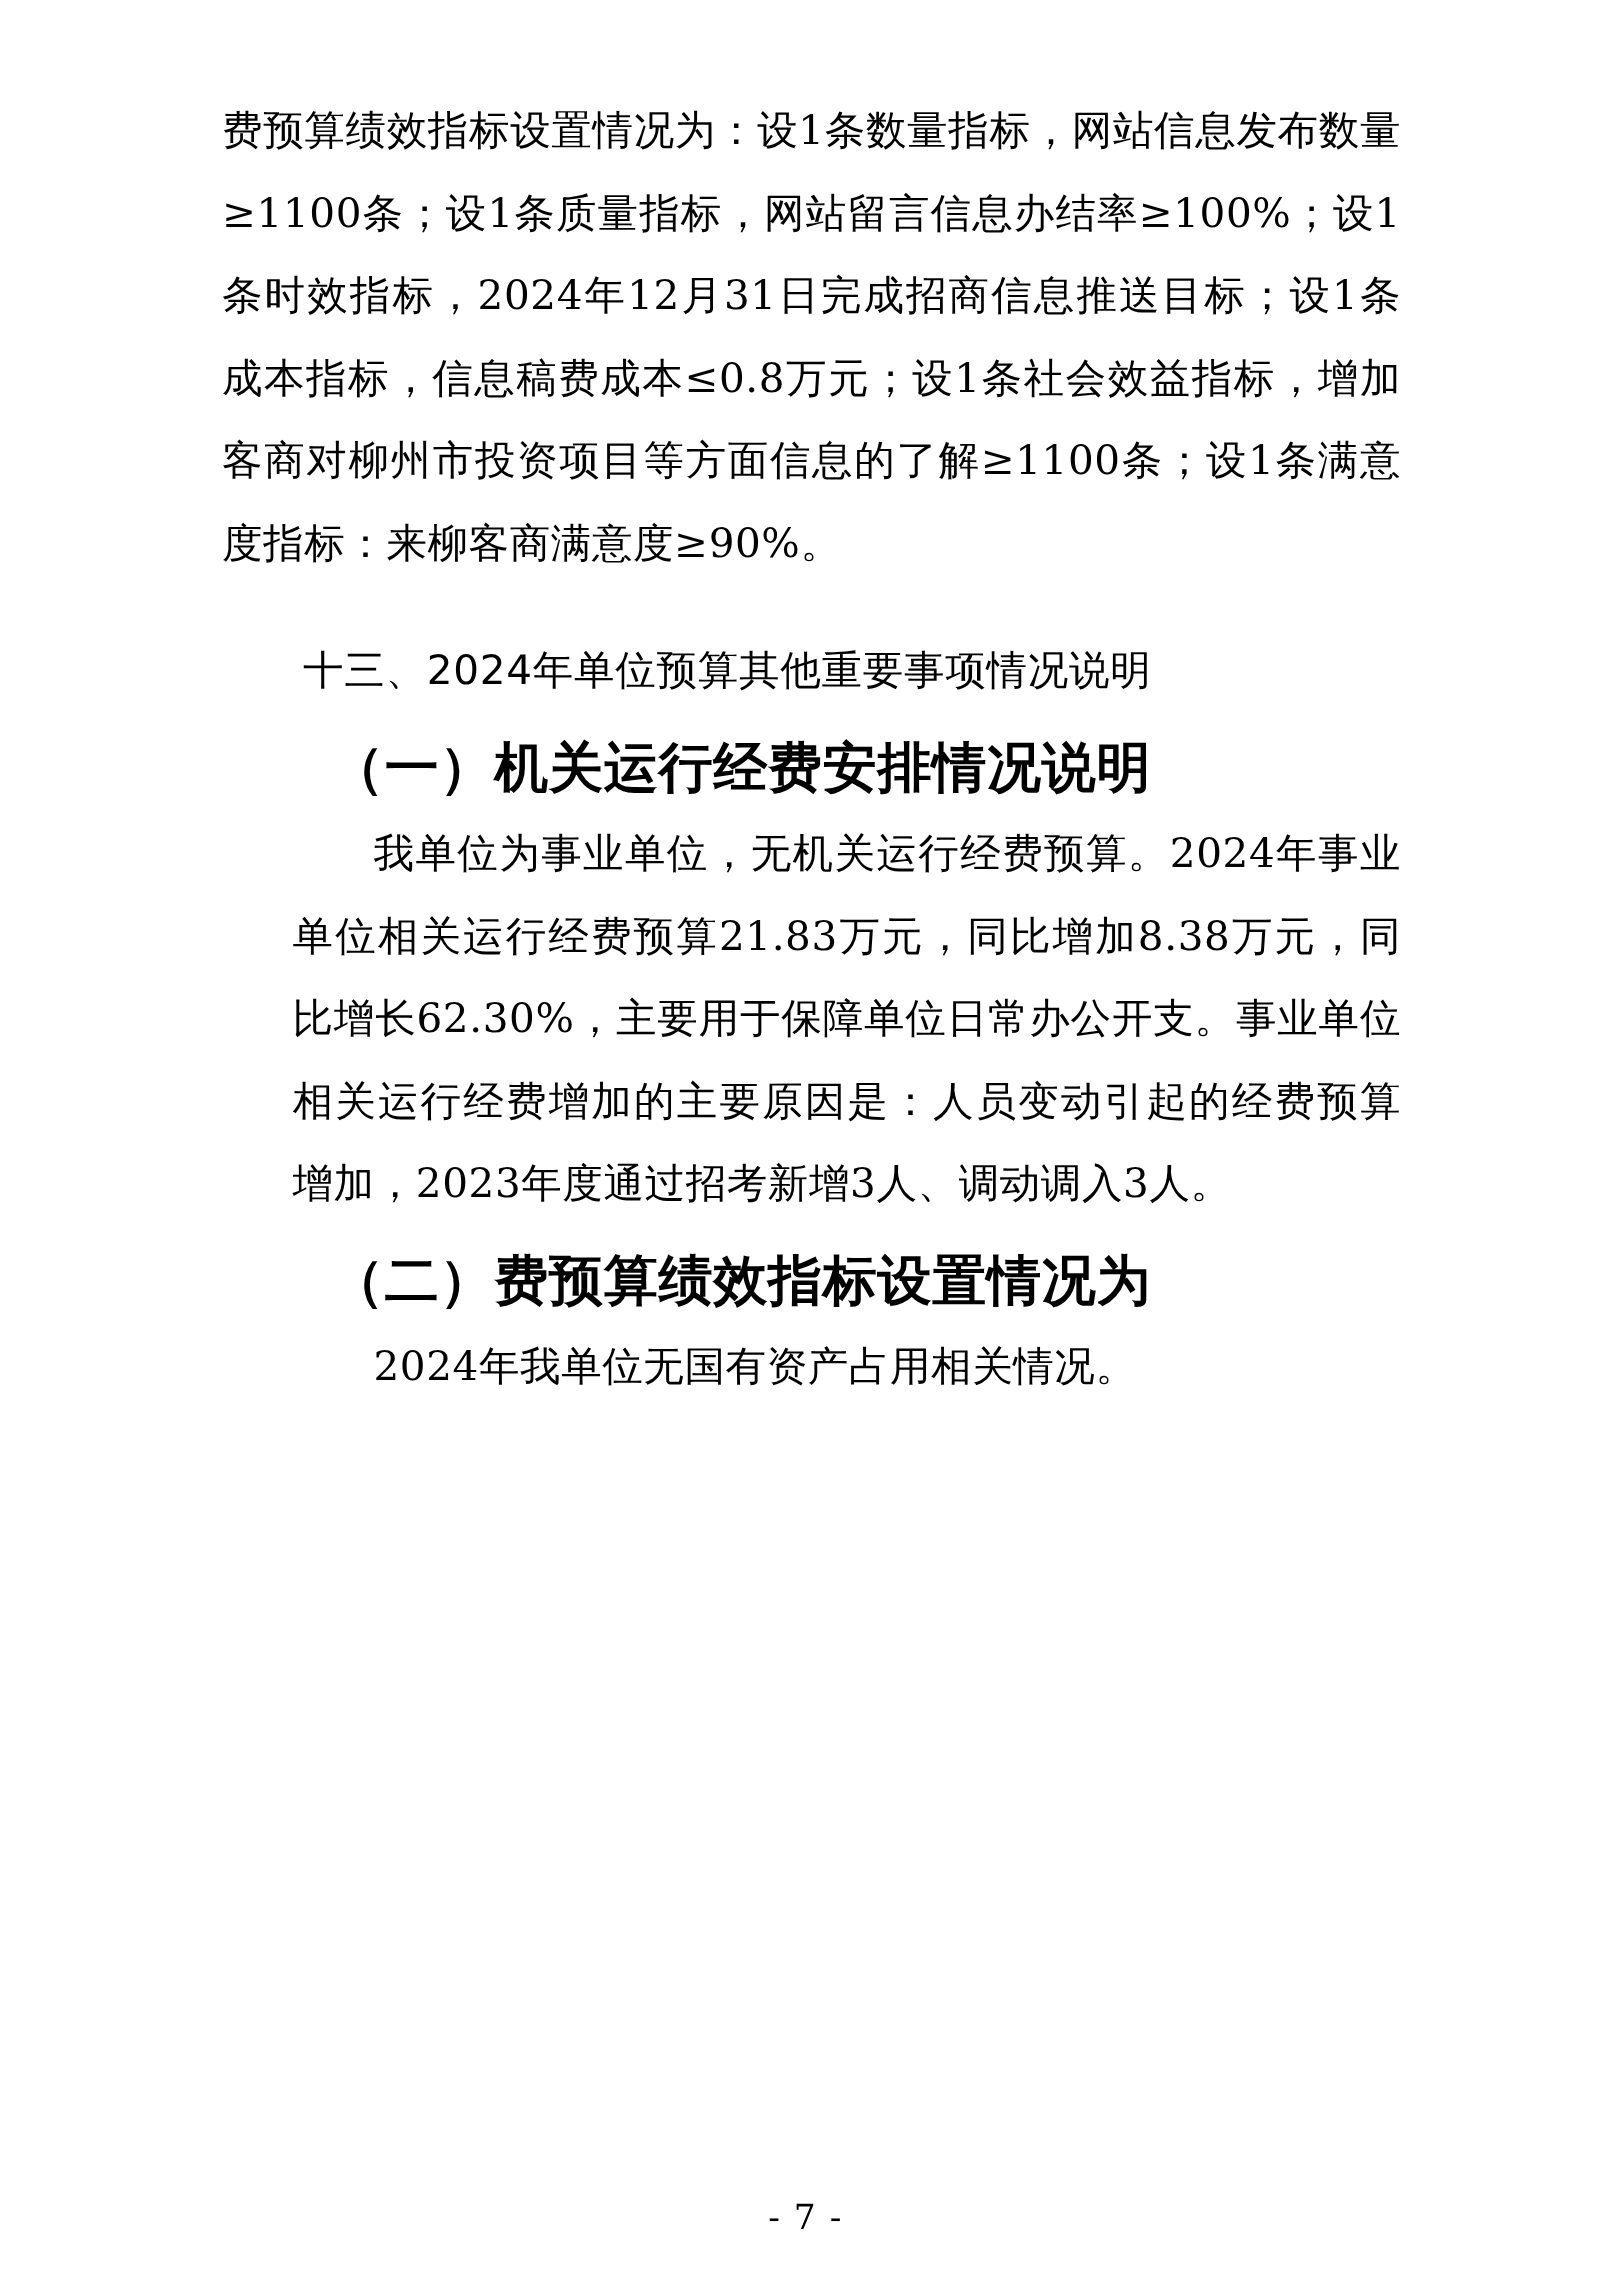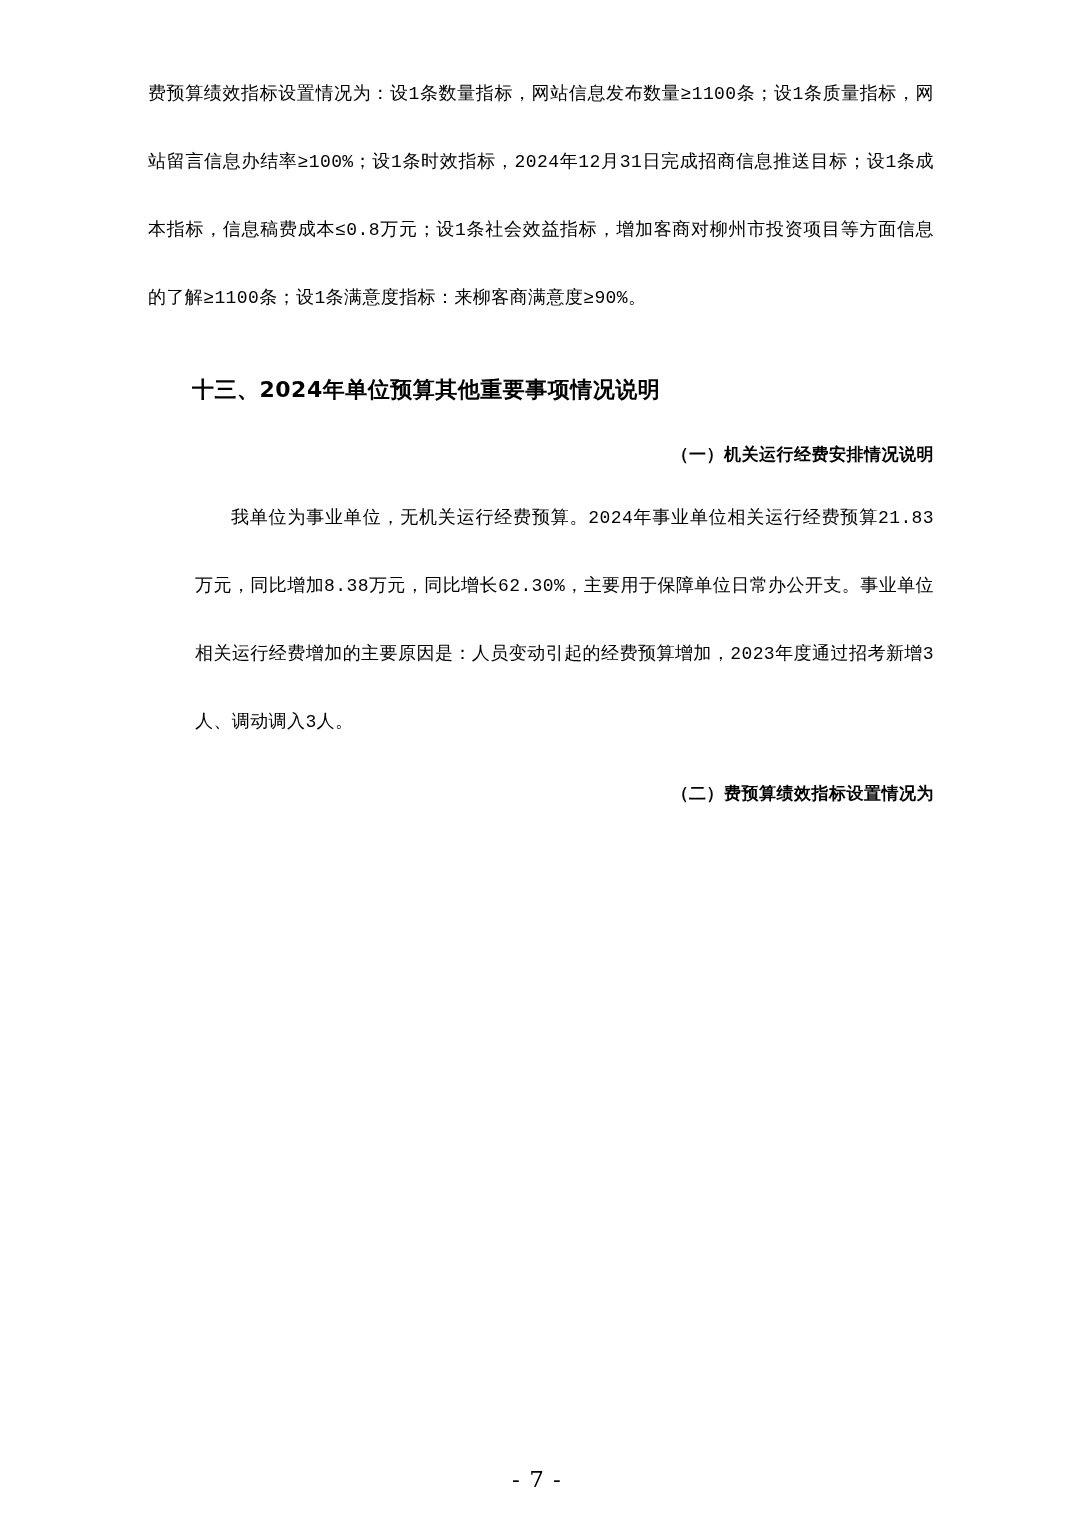--- a/index.html
+++ b/index.html
@@ -18,51 +18,49 @@
   .page {
     position: absolute;
     left: 0;
     top: 0;
     width: 1074px;
     height: 1520px;
     box-sizing: border-box;
     padding: 60px 140px 0 148px;
   }
   .para {
-    font-size: 18px;
-    line-height: 68px;
+    font-size: 27px;
+    line-height: 55px;
     letter-spacing: 0.4px;
     text-align: justify;
     text-justify: inter-ideograph;
     margin: 0;
     text-indent: 0;
-    font-family: Liberation Mono, monospace;
   }
   .para.indent {
     text-indent: 2em;
     margin-left: 47px;
   }
   .heading1 {
     font-family: "DejaVu Sans", "Liberation Sans", sans-serif;
-    font-weight: bold;
-    font-size: 22px;
+    font-weight: normal;
+    font-size: 27px;
     line-height: 55px;
     letter-spacing: 0.5px;
     margin: 22px 0 6px 0;
     text-indent: 2em;
   }
   .heading2 {
     font-family: "DejaVu Sans", "Liberation Sans", sans-serif;
     font-weight: bold;
-    font-size: 17px;
+    font-size: 36px;
     line-height: 55px;
     letter-spacing: 0.5px;
     margin: 10px 0 2px 0;
     text-indent: 2em;
-    text-align: right;
   }
   .spacer-sm { height: 8px; }
   .footer {
     position: absolute;
     left: 0;
     bottom: 28px;
     width: 100%;
     text-align: center;
     font-size: 23px;
     font-family: "DejaVu Serif", "Liberation Serif", serif;
@@ -80,16 +78,17 @@
   <div class="spacer-sm"></div>
 
   <h2 class="heading1">十三、2024年单位预算其他重要事项情况说明</h2>
 
   <h3 class="heading2">（一）机关运行经费安排情况说明</h3>
 
   <p class="para indent">我单位为事业单位，无机关运行经费预算。2024年事业单位相关运行经费预算21.83万元，同比增加8.38万元，同比增长62.30%，主要用于保障单位日常办公开支。事业单位相关运行经费增加的主要原因是：人员变动引起的经费预算增加，2023年度通过招考新增3人、调动调入3人。</p>
 
   <h3 class="heading2">（二）费预算绩效指标设置情况为</h3>
 
+  <p class="para indent">2024年我单位无国有资产占用相关情况。</p>
 
 </div>
 
 <div class="footer">- 7 -</div>
 
 </body></html>

